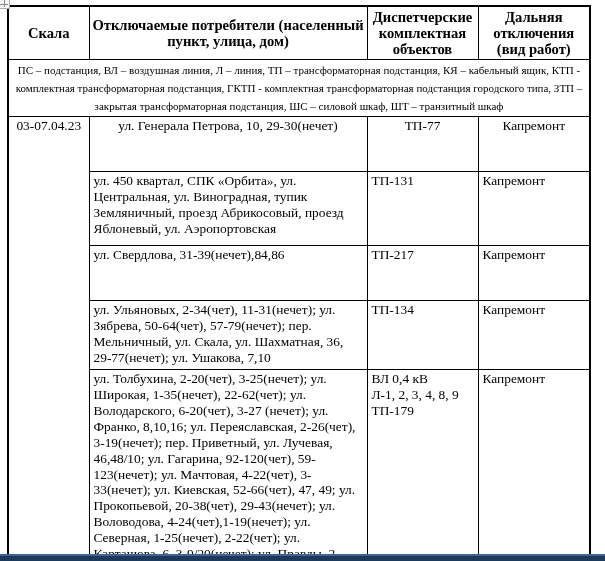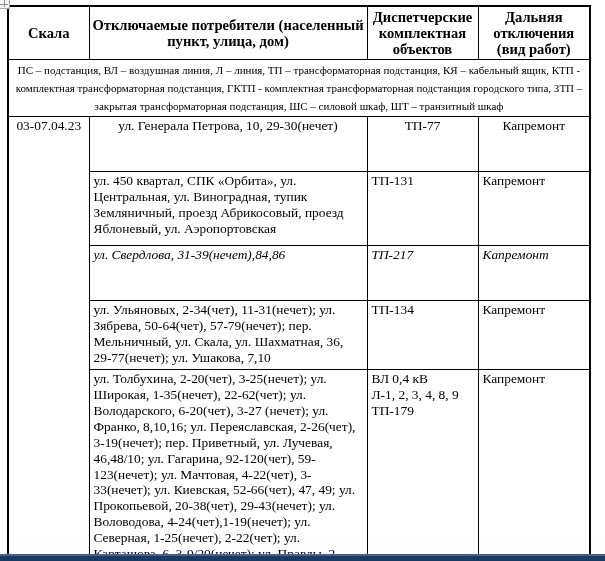--- a/index.html
+++ b/index.html
@@ -61,21 +61,21 @@
     height:55px;
   }
   td.cell{
     font-size:13.4px;
     line-height:15.9px;
   }
   td.date-cell{padding-left:2px;}
   td.object-cell{white-space:pre-line;}
   .r1{height:55px;text-align:center;}
   .r2{height:74px;}
-  .r3{height:55px;font-style:italic;}
+  .r3{height:55px;}
   .r4{height:69px;}
 
   .bottom-bar{
     position:absolute;left:0;bottom:0;width:605px;height:7px;
     background:var(--bar-dark);
     border-top:2px solid var(--bar-light);
     z-index:5;
   }
 </style>
 </head>

